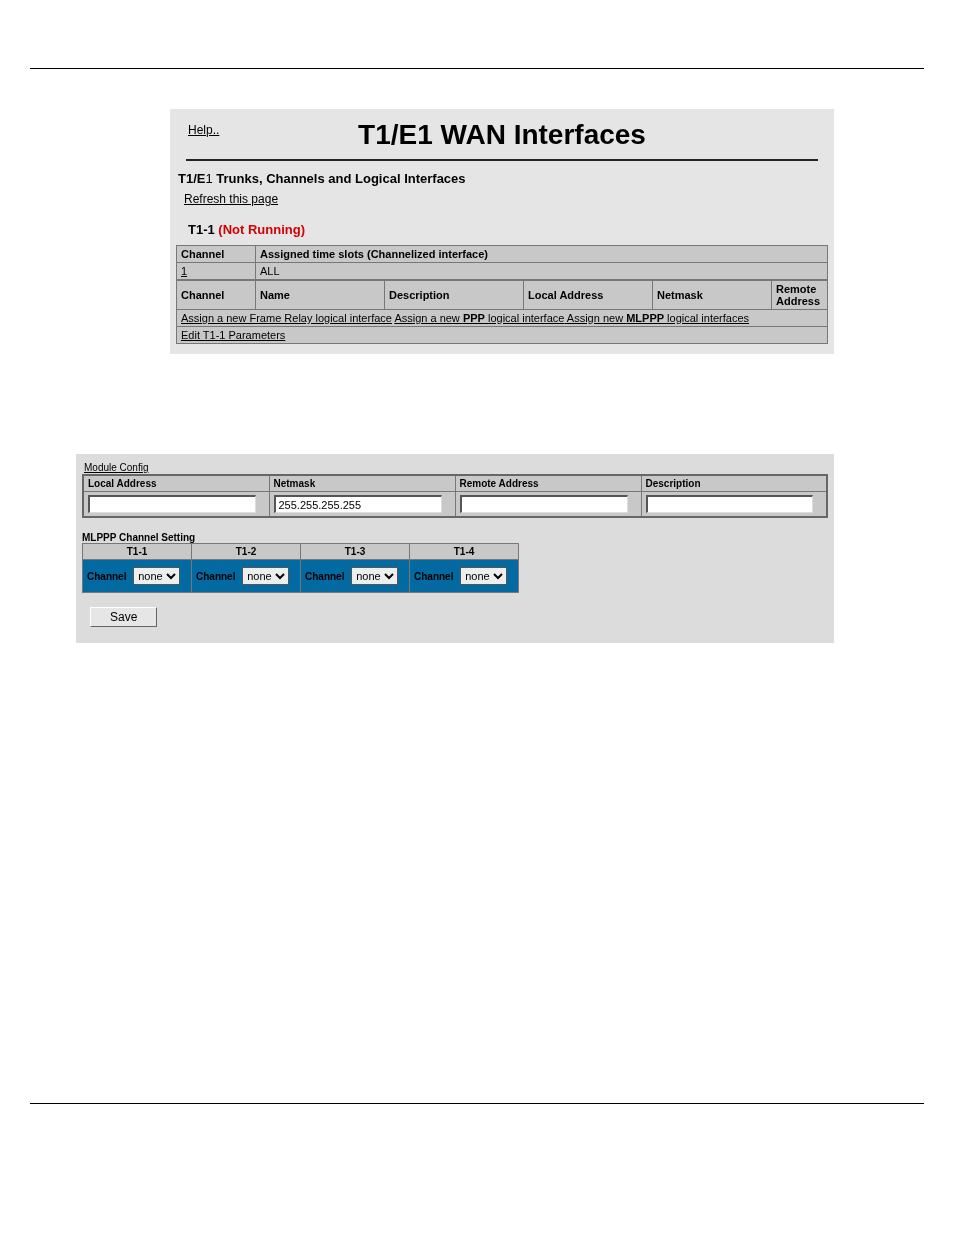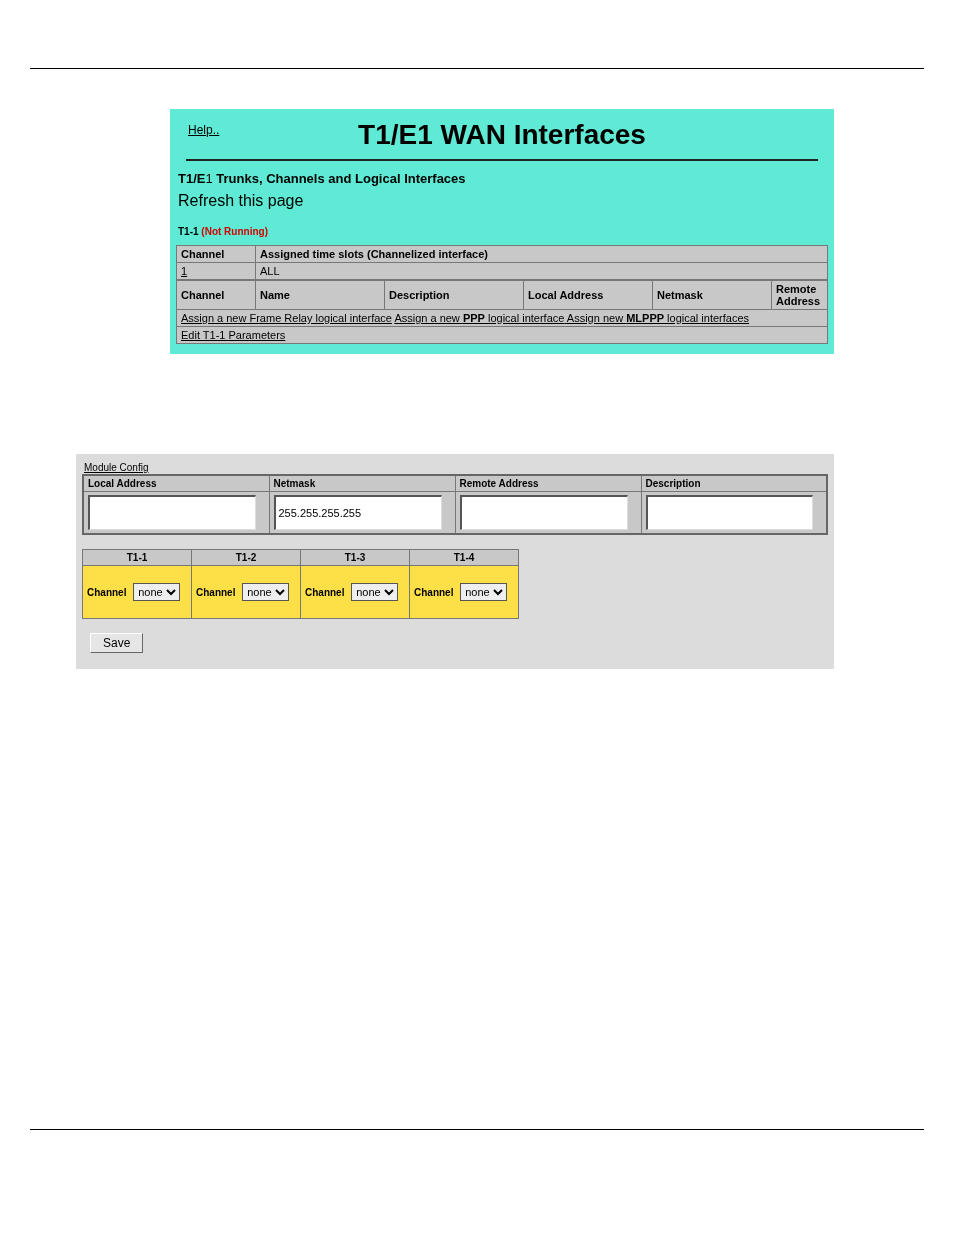--- a/index.html
+++ b/index.html
@@ -17,21 +17,21 @@
   }
   hr.top-rule, hr.bottom-rule {
     border: none;
     border-top: 1px solid #000;
     margin: 0;
   }
   hr.top-rule { margin-top: 68px; margin-left: 30px; margin-right: 30px; }
   hr.bottom-rule { margin-top: 20px; margin-left: 30px; margin-right: 30px; }
 
   .panel {
-    background: #5eead4;
+    background: #e5e5e5;
     margin: 40px 120px 0 170px;
     box-sizing: border-box;
   }
 
   .hdr {
     position: relative;
     padding: 10px 10px 0 10px;
   }
   .help-link {
     font-size: 12px;
@@ -56,27 +56,28 @@
     padding: 0 6px 10px 6px;
   }
   .section-title {
     font-size: 13px;
     font-weight: bold;
     margin: 8px 0 6px 2px;
   }
   .section-title .e1 { font-weight: normal; }
   .refresh {
     display: inline-block;
-    color: #000;
-    margin: 0 0 10px 2px;
-    font-size: 16px;
+    text-decoration: underline;
+    color: #000;
+    margin: 0 0 10px 8px;
+    font-size: 12px;
   }
   .trunk-line {
-    margin: 6px 0 8px 2px;
-    font-size: 10px;
+    margin: 6px 0 8px 12px;
+    font-size: 13px;
   }
   .trunk-line .trunk-id { font-weight: bold; color:#000; }
   .trunk-line .status { font-weight: bold; color: #d40000; }
 
   table.grid {
     width: 100%;
     border-collapse: collapse;
     background: #c8c8c8;
     font-size: 11px;
   }
@@ -151,21 +152,21 @@
     font-weight: bold;
     background: #c8c8c8;
   }
   table.params td {
     border: 1px solid #777;
     padding: 3px 4px;
     background: #c8c8c8;
   }
   input.txt {
     width: 95%;
-    height: 35px;
+    height: 18px;
     border-top: 2px solid #555;
     border-left: 2px solid #555;
     border-right: 1px solid #ddd;
     border-bottom: 1px solid #ddd;
     background: #fff;
     font-size: 11px;
     padding: 0 3px;
     box-sizing: border-box;
   }
 
@@ -180,40 +181,40 @@
   table.chset th {
     border: 1px solid #777;
     background: #c8c8c8;
     text-align: center;
     font-weight: bold;
     padding: 2px 8px;
     width: 92px;
   }
   table.chset td {
     border: 1px solid #777;
-    background: #fde047;
-    padding: 17px 4px;
+    background: #0369a1;
+    padding: 7px 4px;
     white-space: nowrap;
   }
   .chlabel {
     font-weight: bold;
     font-size: 10px;
     margin-right: 4px;
   }
   select.drop {
     font-size: 11px;
     height: 18px;
     border: 1px solid #555;
     background: #eee;
   }
 
   button.save {
     margin: 14px 0 0 8px;
     font-size: 12px;
-    padding: 2px 12px;
+    padding: 2px 19px;
     background: #e6e6e6;
     border-top: 1px solid #fff;
     border-left: 1px solid #fff;
     border-right: 1px solid #666;
     border-bottom: 1px solid #666;
   }
 
   .bottom-space { height: 440px; }
 </style>
 </head>
@@ -298,20 +299,21 @@
       <tr>
         <td><input class="txt" type="text" value="" style=""></td>
         <td><input class="txt" type="text" value="255.255.255.255" style=""></td>
         <td><input class="txt" type="text" value="" style=""></td>
         <td><input class="txt" type="text" value="" style=""></td>
       </tr>
     </tbody>
       </table>
 
     <div class="chset-wrap">
+      <div class="subhdr">MLPPP Channel Setting</div>
       <table class="chset">
         <tbody>
             <tr>
           <th>T1-1</th>
           <th>T1-2</th>
           <th>T1-3</th>
           <th>T1-4</th>
         </tr>
         <tr>
           <td>

